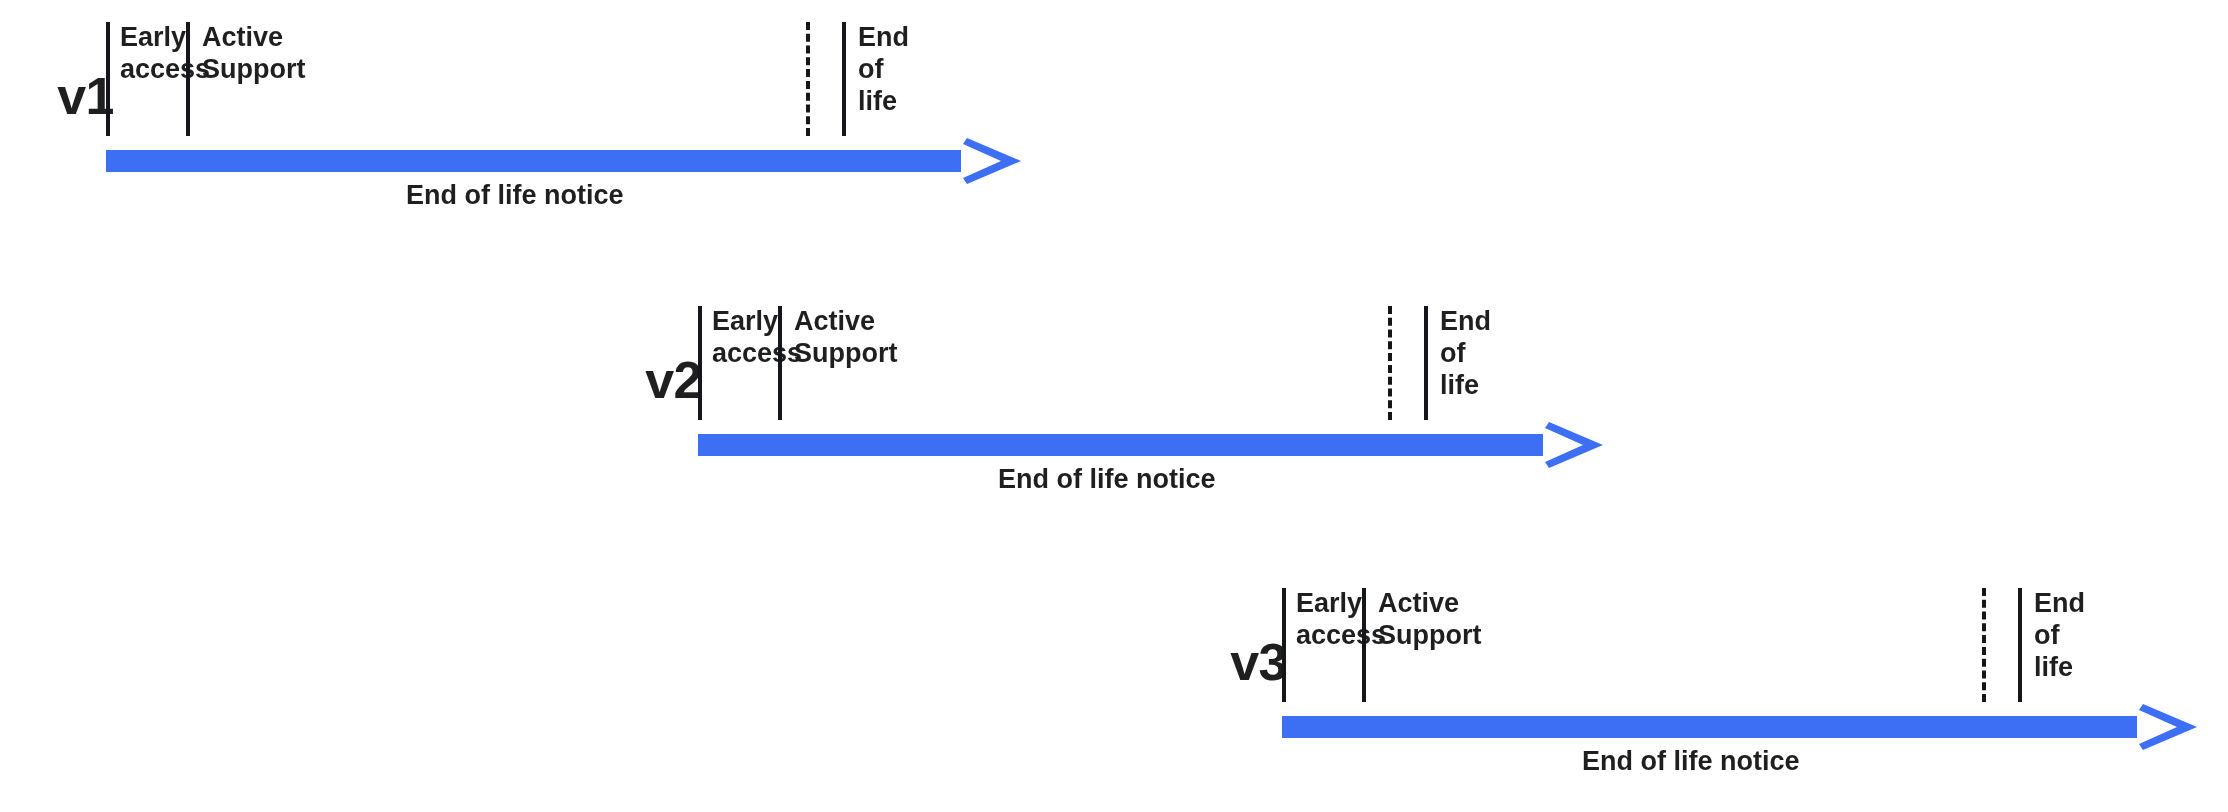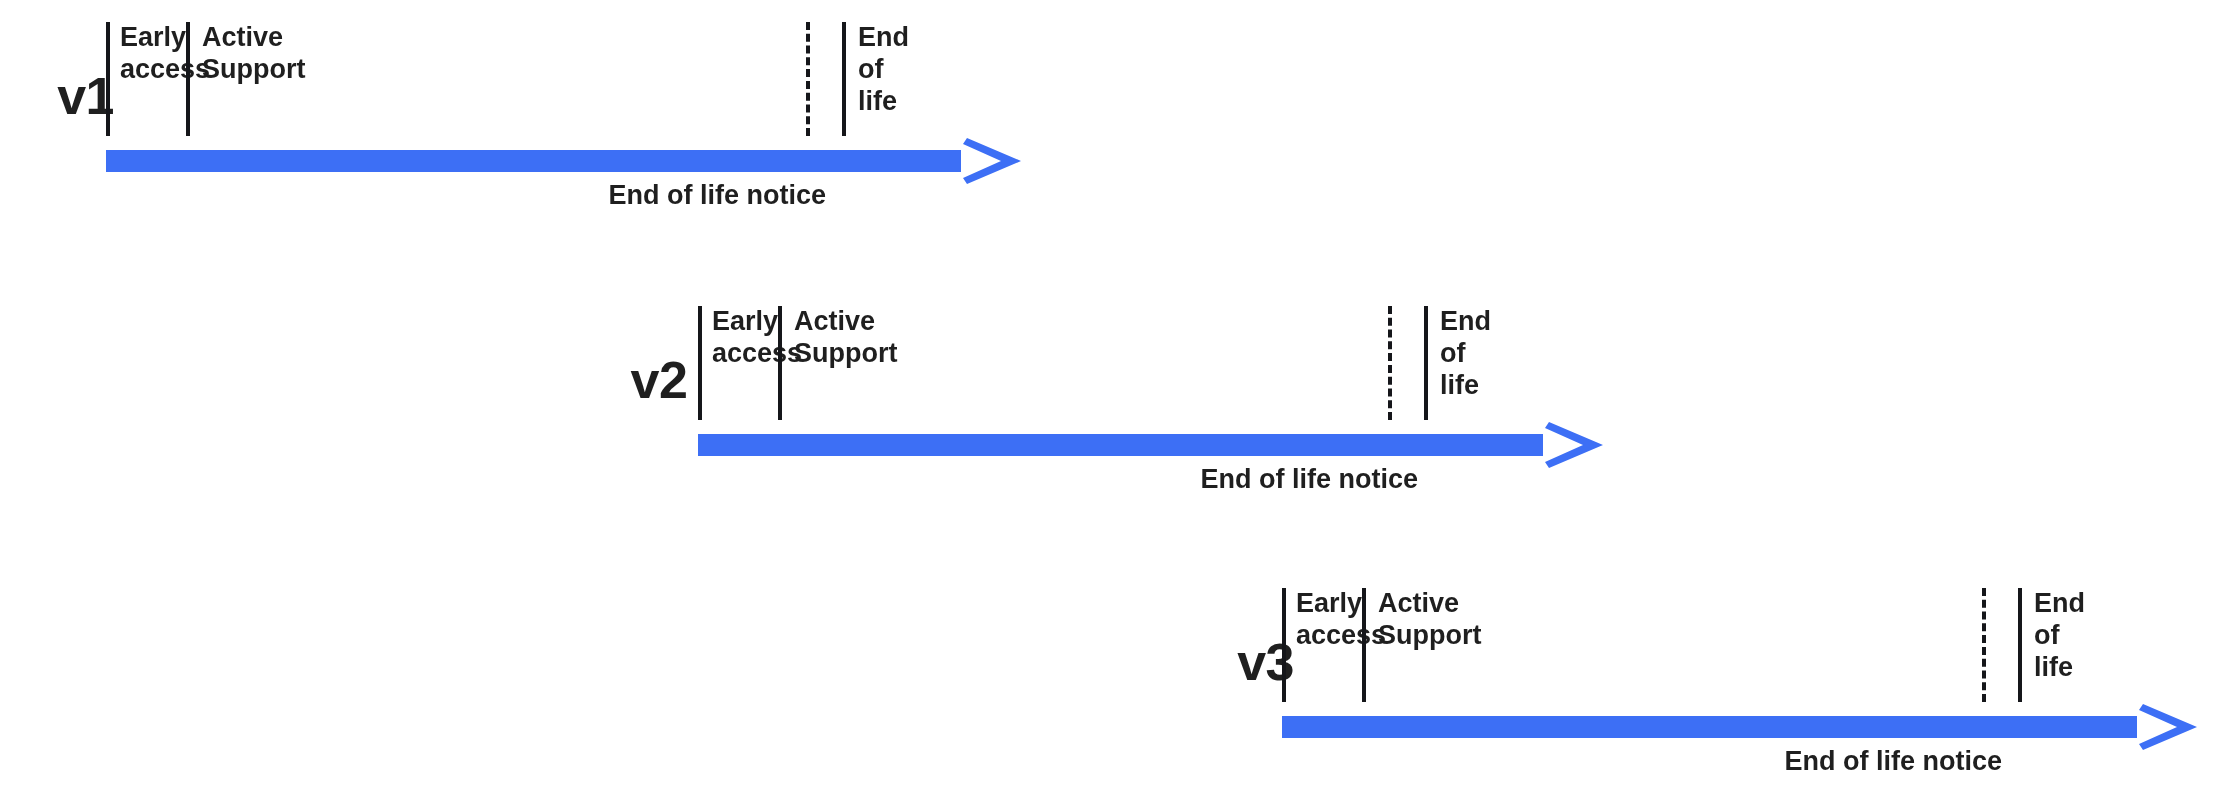--- a/index.html
+++ b/index.html
@@ -96,21 +96,21 @@
   .arrowhead svg { display: block; }
 
   
   .bar-caption {
     position: absolute;
     top: 44px;
     font-size: 27px;
     font-weight: 700;
     color: #1f1f1f;
     white-space: nowrap;
-    text-align: right;
+    text-align: left;
   }
 </style>
 </head>
 <body>
 
 <div id="stage">
     <div class="timeline-row" style="left: 20px; top: 22px;">
       <div class="version-label" style="left: 8px;">v1</div>
       <div class="tick" style="left: 86px;"></div>
       <div class="segment-label wrap" style="left: 100px;">Early access</div>
@@ -123,40 +123,40 @@
         <div class="bar" style="width: 855px; background: rgb(61, 111, 245);"></div>
         <div class="arrowhead" style="left: 855px;">
           <svg width="62" height="50" viewBox="0 0 62 50">
             <path d="M 6 2 L 2 8 L 40 25 L 2 42 L 6 48 L 60 25 Z" fill="#3d6ff5"></path>
           </svg>
         </div>
         <div class="bar-caption" style="left: 300px; width: 420px;">End of life notice</div>
       </div>
     </div>
     <div class="timeline-row" style="left: 612px; top: 306px;">
-      <div class="version-label" style="left: 4px; text-align: center;">v2</div>
+      <div class="version-label" style="left: 4px;">v2</div>
       <div class="tick" style="left: 86px;"></div>
       <div class="segment-label wrap" style="left: 100px;">Early access</div>
       <div class="tick" style="left: 166px;"></div>
       <div class="segment-label" style="left: 182px;">Active Support</div>
       <div class="tick-dashed" style="left: 776px;"></div>
       <div class="tick" style="left: 812px;"></div>
       <div class="segment-label" style="left: 828px;">End of life</div>
       <div class="bar-wrap" style="left: 86px; width: 907px;">
         <div class="bar" style="width: 845px; background: rgb(61, 111, 245);"></div>
         <div class="arrowhead" style="left: 845px;">
           <svg width="62" height="50" viewBox="0 0 62 50">
             <path d="M 6 2 L 2 8 L 40 25 L 2 42 L 6 48 L 60 25 Z" fill="#3d6ff5"></path>
           </svg>
         </div>
         <div class="bar-caption" style="left: 300px; width: 420px;">End of life notice</div>
       </div>
     </div>
     <div class="timeline-row" style="left: 1196px; top: 588px;">
-      <div class="version-label" style="left: 12px;">v3</div>
+      <div class="version-label" style="left: 5px;">v3</div>
       <div class="tick" style="left: 86px;"></div>
       <div class="segment-label wrap" style="left: 100px;">Early access</div>
       <div class="tick" style="left: 166px;"></div>
       <div class="segment-label" style="left: 182px;">Active Support</div>
       <div class="tick-dashed" style="left: 786px;"></div>
       <div class="tick" style="left: 822px;"></div>
       <div class="segment-label" style="left: 838px;">End of life</div>
       <div class="bar-wrap" style="left: 86px; width: 917px;">
         <div class="bar" style="width: 855px; background: rgb(61, 111, 245);"></div>
         <div class="arrowhead" style="left: 855px;">

